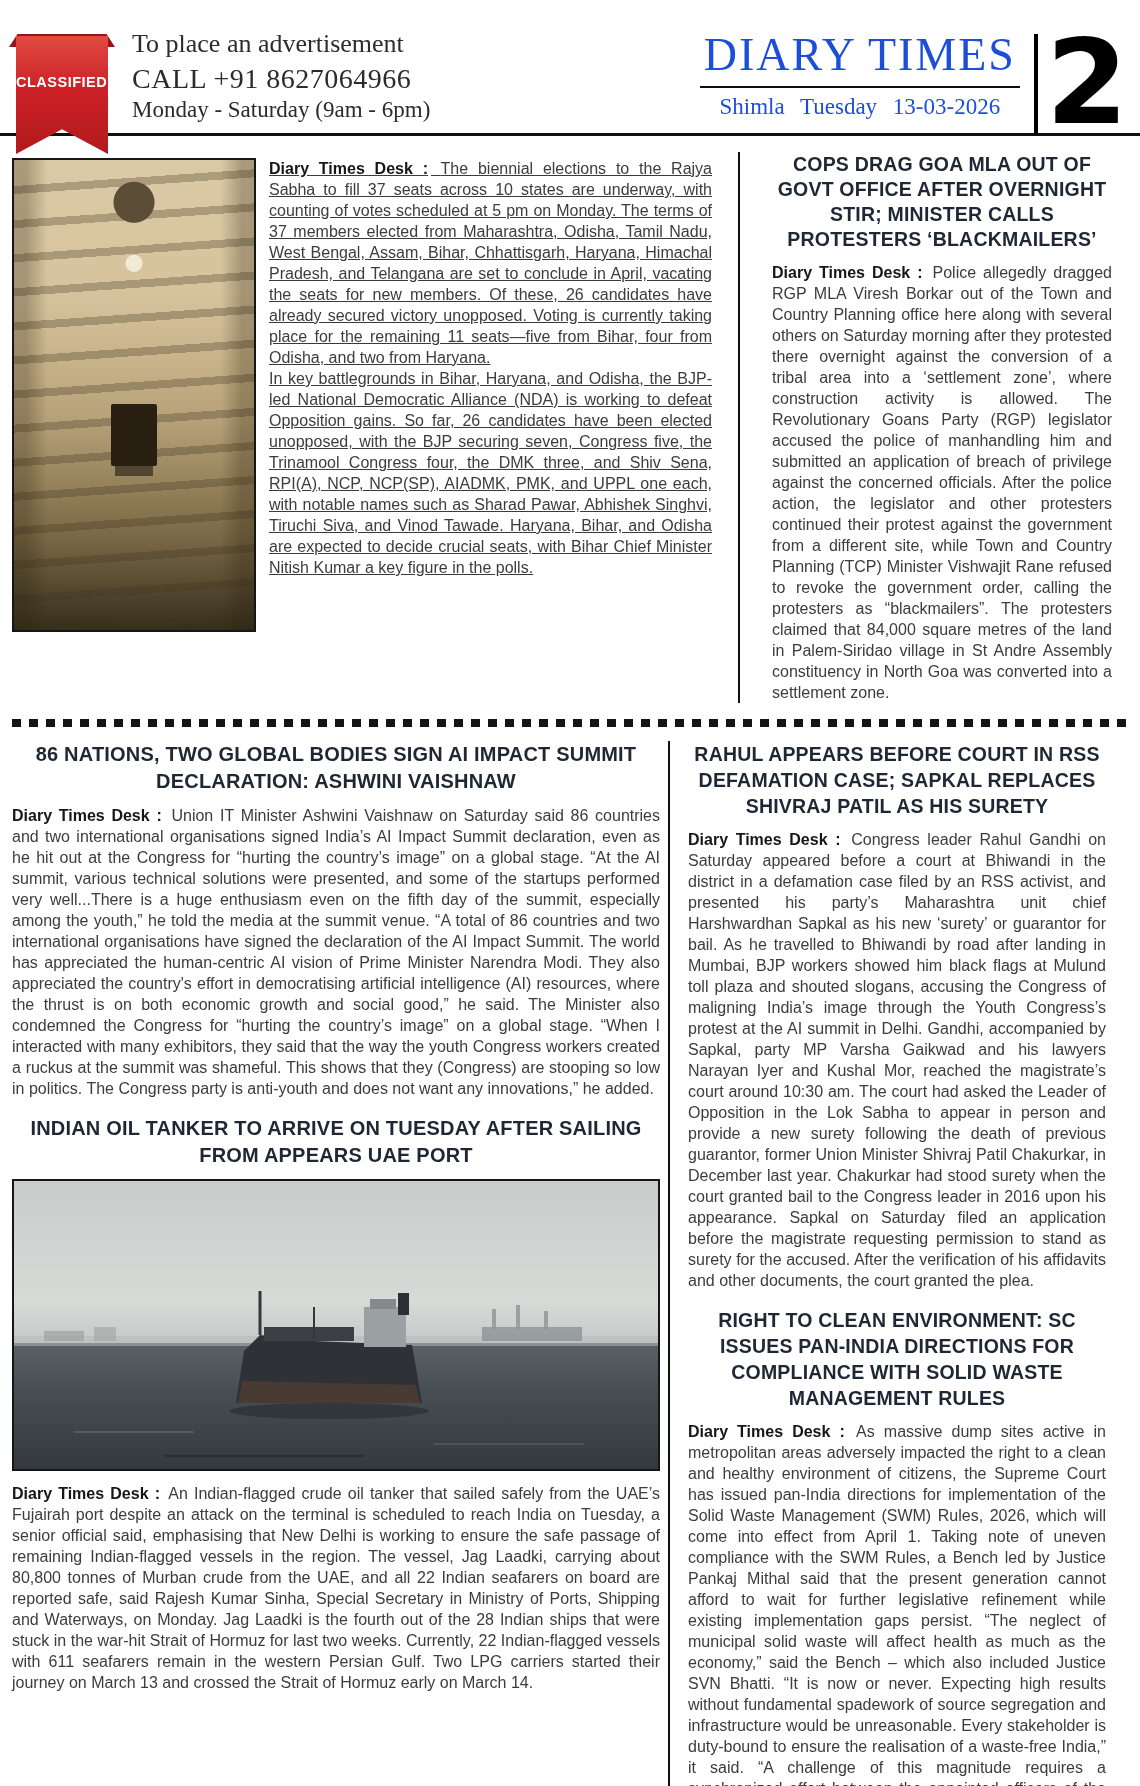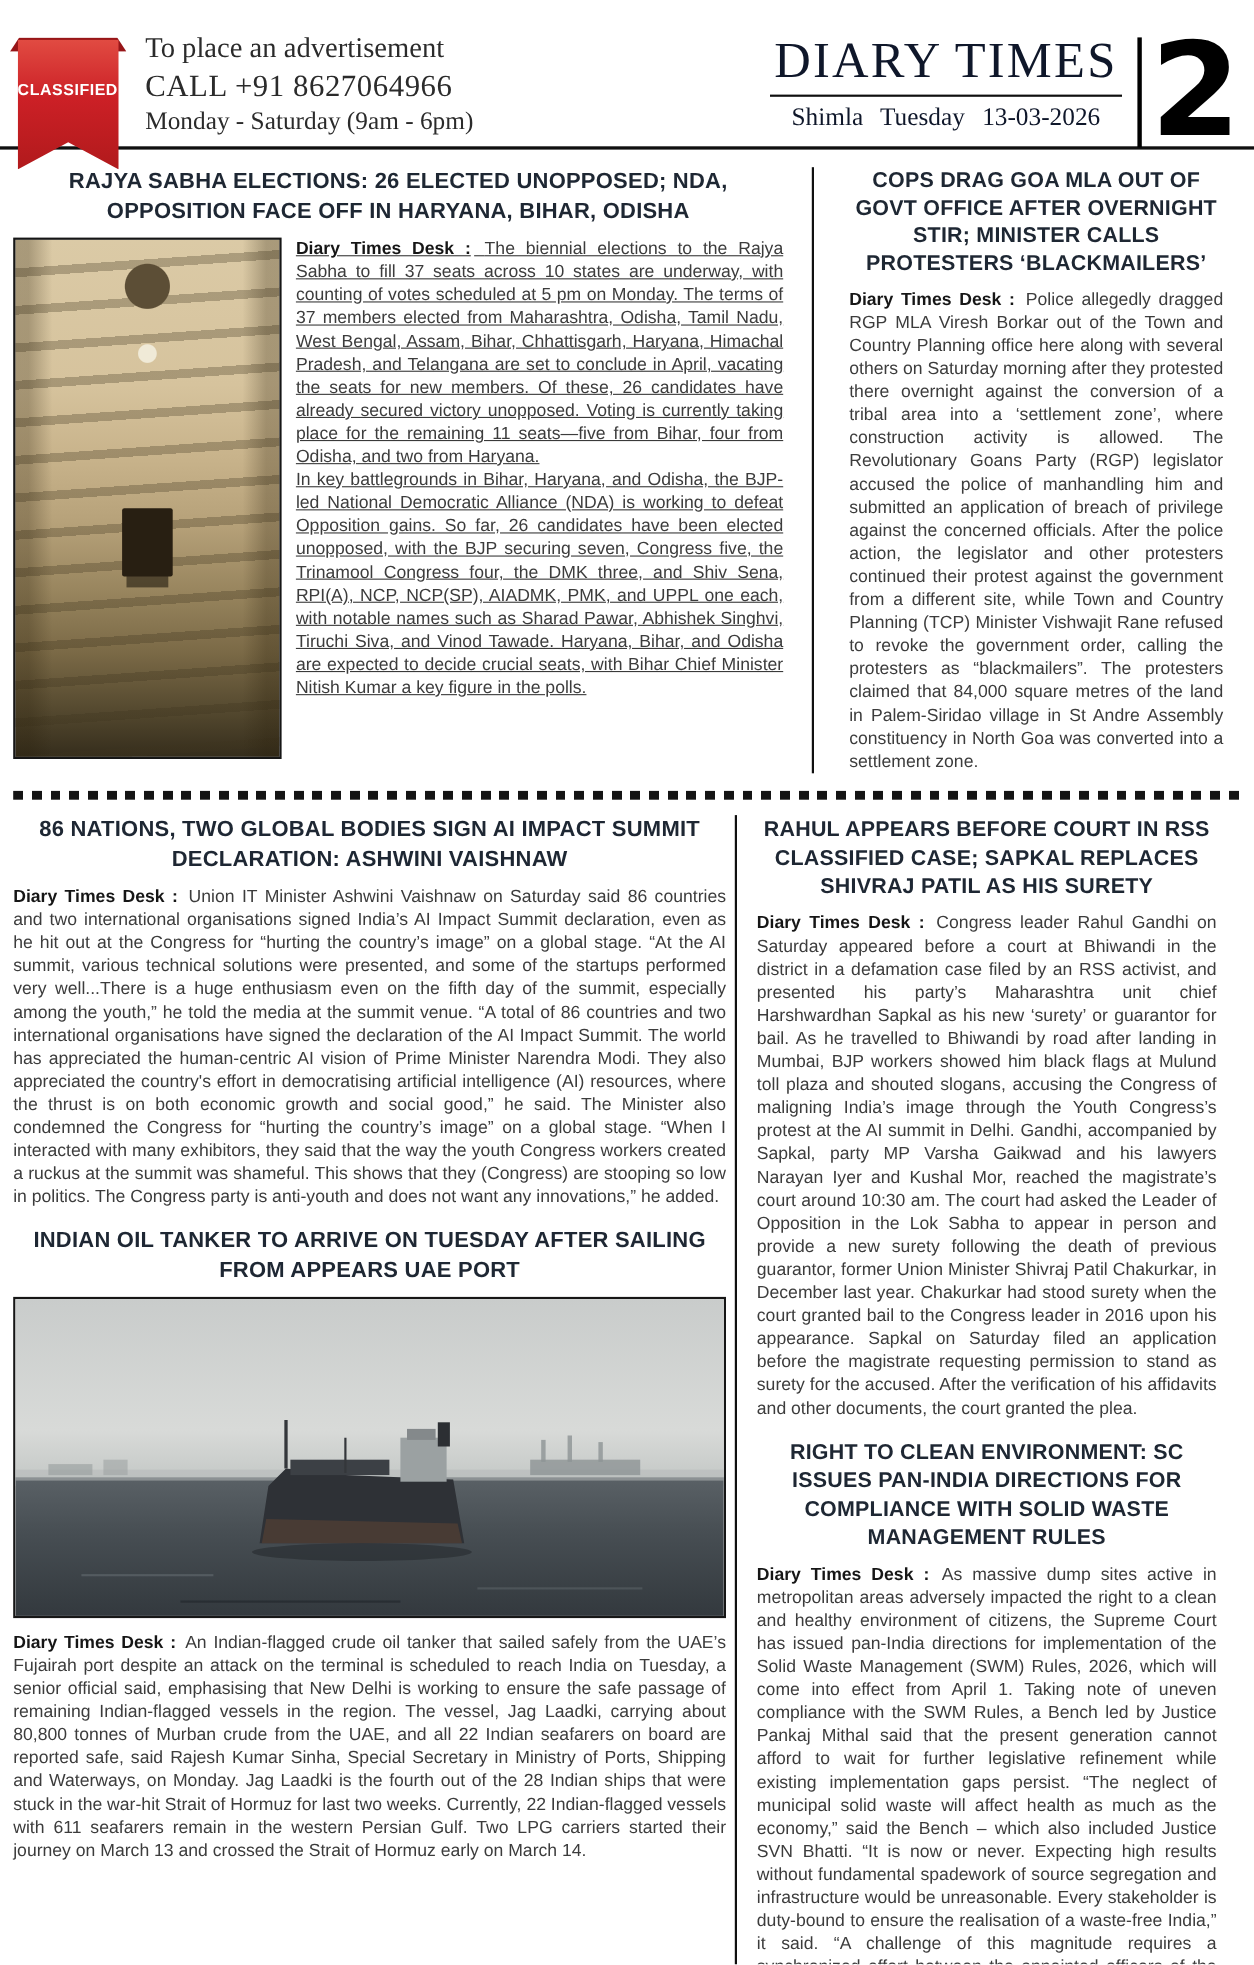--- a/index.html
+++ b/index.html
@@ -39,21 +39,21 @@
     font-family: "Liberation Sans", sans-serif;
   }
   .ad-block {
     margin-left: 120px; margin-top: 14px;
     font-family: "Liberation Serif", serif; color: #2b2b2b; line-height: 1.25;
   }
   .ad-line1 { font-size: 26px; }
   .ad-line2 { font-size: 28px; letter-spacing: .5px; }
   .ad-line3 { font-size: 23px; }
   .mast-group { display: flex; align-items: flex-start; margin-top: 18px; }
-  .mast-block { text-align: center; font-family: "Liberation Serif", serif; color: #0f172a; }
+  .mast-block { text-align: center; font-family: "Liberation Serif", serif; color: #1d4ed8; }
   .mast-title {
     font-size: 46px; line-height: 1.0; letter-spacing: 2px;
     border-bottom: 2.5px solid #0f0f0f; padding: 0 4px 8px 4px;
   }
   .mast-date { font-size: 23px; margin-top: 6px; word-spacing: 10px; }
   .mast-bar { width: 4px; height: 100px; background: #000; margin: 2px 8px 0 14px; }
   .page-num {
     font-family: "DejaVu Sans", sans-serif; font-weight: bold;
     font-size: 118px; line-height: .82; color: #000; margin-top: 2px;
   }
@@ -136,21 +136,20 @@
         <div class="mast-date">Shimla Tuesday 13-03-2026</div>
       </div>
       <div class="mast-bar"></div>
       <div class="page-num">2</div>
     </div>
   </div>
 
   <div class="top-section">
 
     <div class="col-top-left">
-      <h2 class="headline">RAJYA SABHA ELECTIONS: 26 ELECTED UNOPPOSED; NDA, OPPOSITION FACE OFF IN HARYANA, BIHAR, ODISHA</h2>
       <div class="article1-row">
         <div class="photo photo-parliament"></div>
         <div class="article1-text">
           <p class="body"><strong class="byline">Diary Times Desk :</strong> <span>The biennial elections to the Rajya Sabha to fill 37 seats across 10 states are underway, with counting of votes scheduled at 5 pm on Monday. The terms of 37 members elected from Maharashtra, Odisha, Tamil Nadu, West Bengal, Assam, Bihar, Chhattisgarh, Haryana, Himachal Pradesh, and Telangana are set to conclude in April, vacating the seats for new members. Of these, 26 candidates have already secured victory unopposed. Voting is currently taking place for the remaining 11 seats—five from Bihar, four from Odisha, and two from Haryana.</span></p>
           <p class="body">In key battlegrounds in Bihar, Haryana, and Odisha, the BJP-led National Democratic Alliance (NDA) is working to defeat Opposition gains. So far, 26 candidates have been elected unopposed, with the BJP securing seven, Congress five, the Trinamool Congress four, the DMK three, and Shiv Sena, RPI(A), NCP, NCP(SP), AIADMK, PMK, and UPPL one each, with notable names such as Sharad Pawar, Abhishek Singhvi, Tiruchi Siva, and Vinod Tawade. Haryana, Bihar, and Odisha are expected to decide crucial seats, with Bihar Chief Minister Nitish Kumar a key figure in the polls.</p>
         </div>
       </div>
     </div>
 
     <div class="col-top-right">
@@ -214,21 +213,21 @@
           </svg>
         </div>
         <p class="body"><strong class="byline">Diary Times Desk :</strong> <span>An Indian-flagged crude oil tanker that sailed safely from the UAE’s Fujairah port despite an attack on the terminal is scheduled to reach India on Tuesday, a senior official said, emphasising that New Delhi is working to ensure the safe passage of remaining Indian-flagged vessels in the region. The vessel, Jag Laadki, carrying about 80,800 tonnes of Murban crude from the UAE, and all 22 Indian seafarers on board are reported safe, said Rajesh Kumar Sinha, Special Secretary in Ministry of Ports, Shipping and Waterways, on Monday. Jag Laadki is the fourth out of the 28 Indian ships that were stuck in the war-hit Strait of Hormuz for last two weeks. Currently, 22 Indian-flagged vessels with 611 seafarers remain in the western Persian Gulf. Two LPG carriers started their journey on March 13 and crossed the Strait of Hormuz early on March 14.</span></p>
       </div>
 
     </div>
 
     <div class="col-bot-right">
 
       <div>
-        <h2 class="headline">RAHUL APPEARS BEFORE COURT IN RSS CLASSIFIED CASE; SAPKAL REPLACES SHIVRAJ PATIL AS HIS SURETY</h2>
+        <h2 class="headline">RAHUL APPEARS BEFORE COURT IN RSS DEFAMATION CASE; SAPKAL REPLACES SHIVRAJ PATIL AS HIS SURETY</h2>
         <p class="body"><strong class="byline">Diary Times Desk :</strong> <span>Congress leader Rahul Gandhi on Saturday appeared before a court at Bhiwandi in the district in a defamation case filed by an RSS activist, and presented his party’s Maharashtra unit chief Harshwardhan Sapkal as his new ‘surety’ or guarantor for bail. As he travelled to Bhiwandi by road after landing in Mumbai, BJP workers showed him black flags at Mulund toll plaza and shouted slogans, accusing the Congress of maligning India’s image through the Youth Congress’s protest at the AI summit in Delhi. Gandhi, accompanied by Sapkal, party MP Varsha Gaikwad and his lawyers Narayan Iyer and Kushal Mor, reached the magistrate’s court around 10:30 am. The court had asked the Leader of Opposition in the Lok Sabha to appear in person and provide a new surety following the death of previous guarantor, former Union Minister Shivraj Patil Chakurkar, in December last year. Chakurkar had stood surety when the court granted bail to the Congress leader in 2016 upon his appearance. Sapkal on Saturday filed an application before the magistrate requesting permission to stand as surety for the accused. After the verification of his affidavits and other documents, the court granted the plea.</span></p>
       </div>
 
       <div>
         <h2 class="headline mid">RIGHT TO CLEAN ENVIRONMENT: SC ISSUES PAN-INDIA DIRECTIONS FOR COMPLIANCE WITH SOLID WASTE MANAGEMENT RULES</h2>
         <p class="body"><strong class="byline">Diary Times Desk :</strong> <span>As massive dump sites active in metropolitan areas adversely impacted the right to a clean and healthy environment of citizens, the Supreme Court has issued pan-India directions for implementation of the Solid Waste Management (SWM) Rules, 2026, which will come into effect from April 1. Taking note of uneven compliance with the SWM Rules, a Bench led by Justice Pankaj Mithal said that the present generation cannot afford to wait for further legislative refinement while existing implementation gaps persist. “The neglect of municipal solid waste will affect health as much as the economy,” said the Bench – which also included Justice SVN Bhatti. “It is now or never. Expecting high results without fundamental spadework of source segregation and infrastructure would be unreasonable. Every stakeholder is duty-bound to ensure the realisation of a waste-free India,” it said. “A challenge of this magnitude requires a synchronized effort between the appointed officers of the local bodies and elected representatives, including the respective mayors.</span></p>
       </div>
 
     </div>
 

